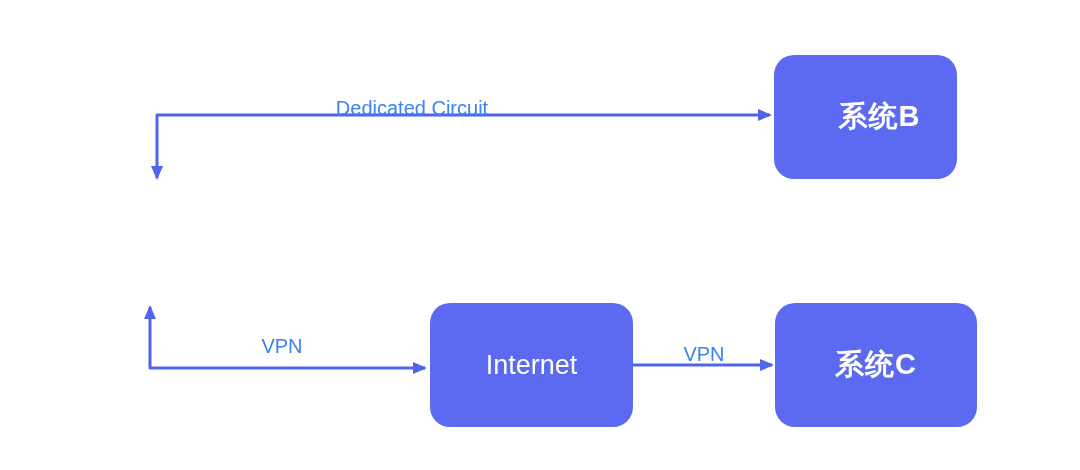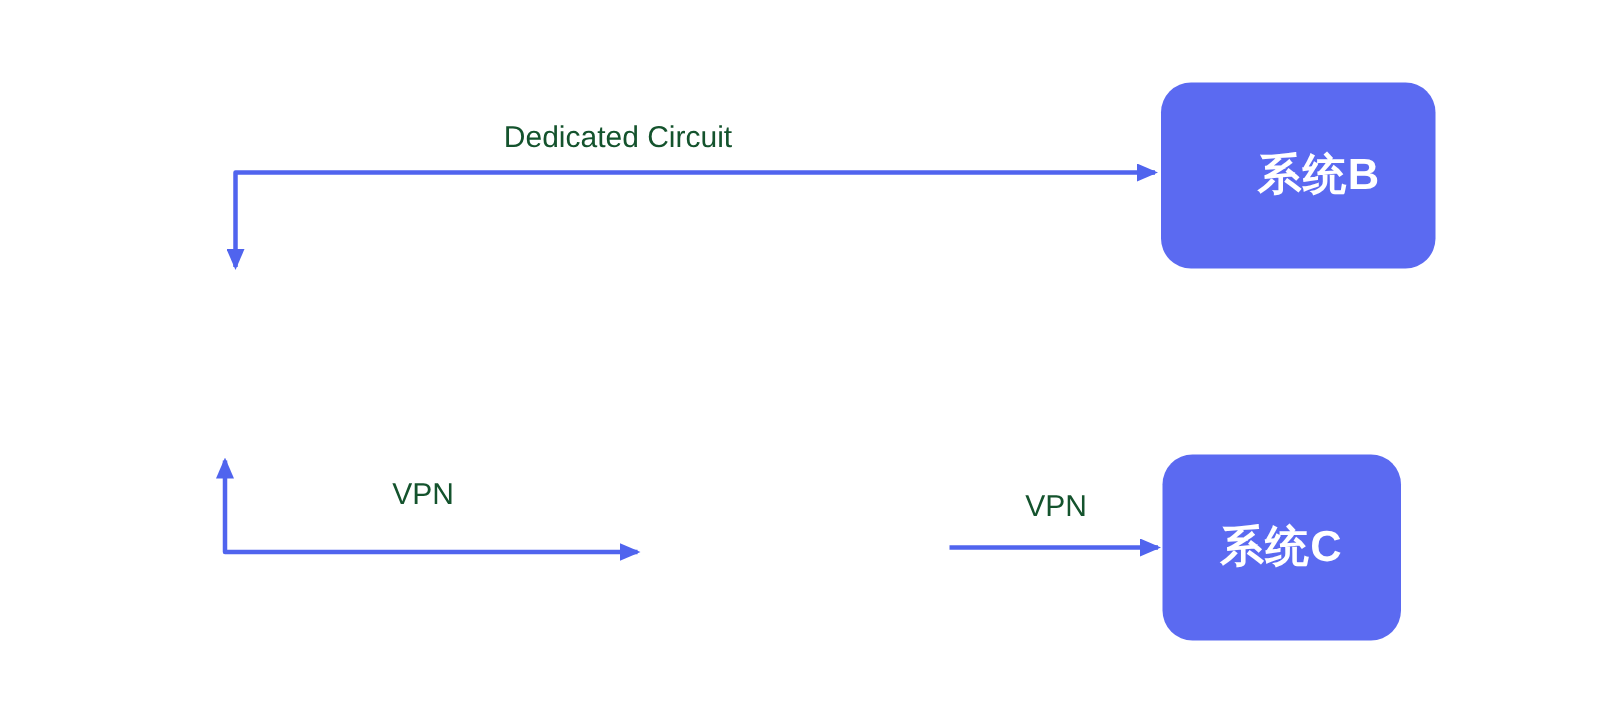--- a/index.html
+++ b/index.html
@@ -33,28 +33,29 @@
     font-weight: 700;
     letter-spacing: 1px;
   }
   .node-latin {
     font-size: 27px;
     font-weight: 500;
   }
   #node-system-a   { left: 69px;  top: 182px; width: 190px; height: 121px; }
   #node-system-b   { left: 774px; top: 55px;  width: 183px; height: 124px; padding-left: 28px; }
   #node-internet   { left: 430px; top: 303px; width: 203px; height: 124px; }
-  #node-system-c   { left: 775px; top: 303px; width: 159px; height: 124px; }
+  #node-system-c   { left: 775px; top: 303px; width: 202px; height: 124px; }
   .edge-label {
     position: absolute;
     transform: translateX(-50%);
-    color: #14532d;
+    color: #3b82f6;
     font-size: 20px;
     font-weight: 500;
     white-space: nowrap;
+    margin-top: 16px;
   }
   #label-dedicated { left: 412px; top: 81px; }
   #label-vpn-1     { left: 282px; top: 319px; }
   #label-vpn-2     { left: 704px; top: 327px; }
 </style>
 </head>
 <body>
 
 <div class="canvas">
 
@@ -70,20 +71,23 @@
     <path d="M 150 307 L 150 368 L 425 368" fill="none" stroke="#5064ee" stroke-width="3" stroke-linejoin="round" marker-start="url(#arrowhead)" marker-end="url(#arrowhead)"></path>
 
     <path d="M 633 365 L 772 365" fill="none" stroke="#5064ee" stroke-width="3" marker-end="url(#arrowhead)"></path>
   </svg>
 
 
   <div class="node node-cjk" id="node-system-b">
     <span>系统B</span>
   </div>
 
+  <div class="node node-latin" id="node-internet">
+    <span>Internet</span>
+  </div>
 
   <div class="node node-cjk" id="node-system-c">
     <span>系统C</span>
   </div>
 
   <div class="edge-label" id="label-dedicated">Dedicated Circuit</div>
 
   <div class="edge-label" id="label-vpn-1">VPN</div>
 
   <div class="edge-label" id="label-vpn-2">VPN</div>

